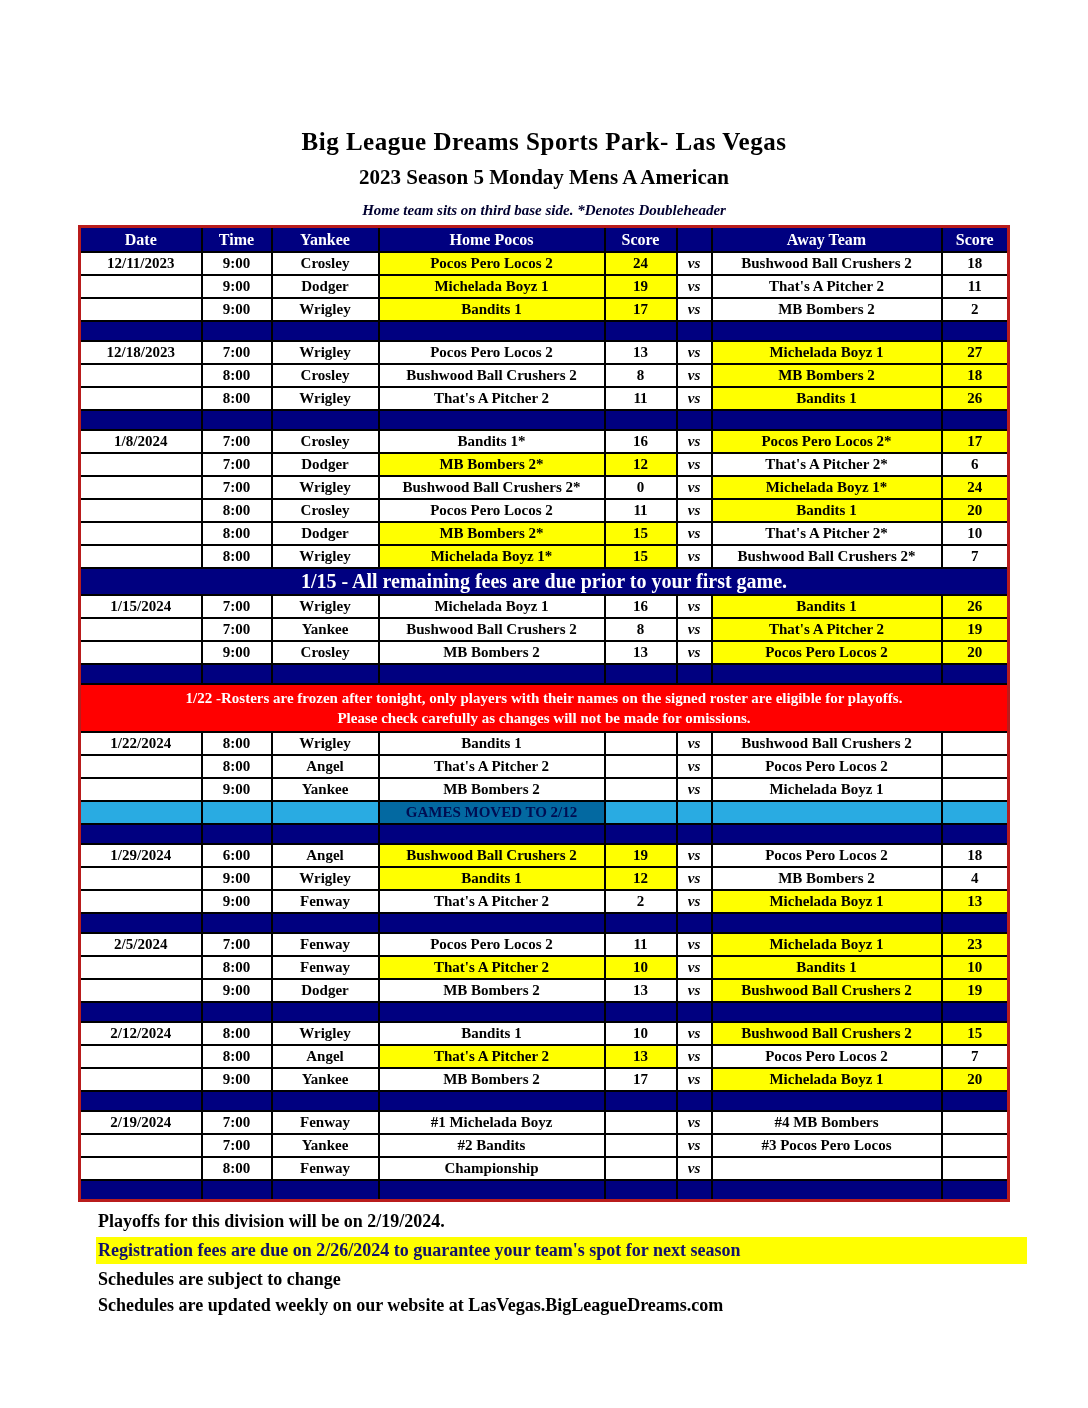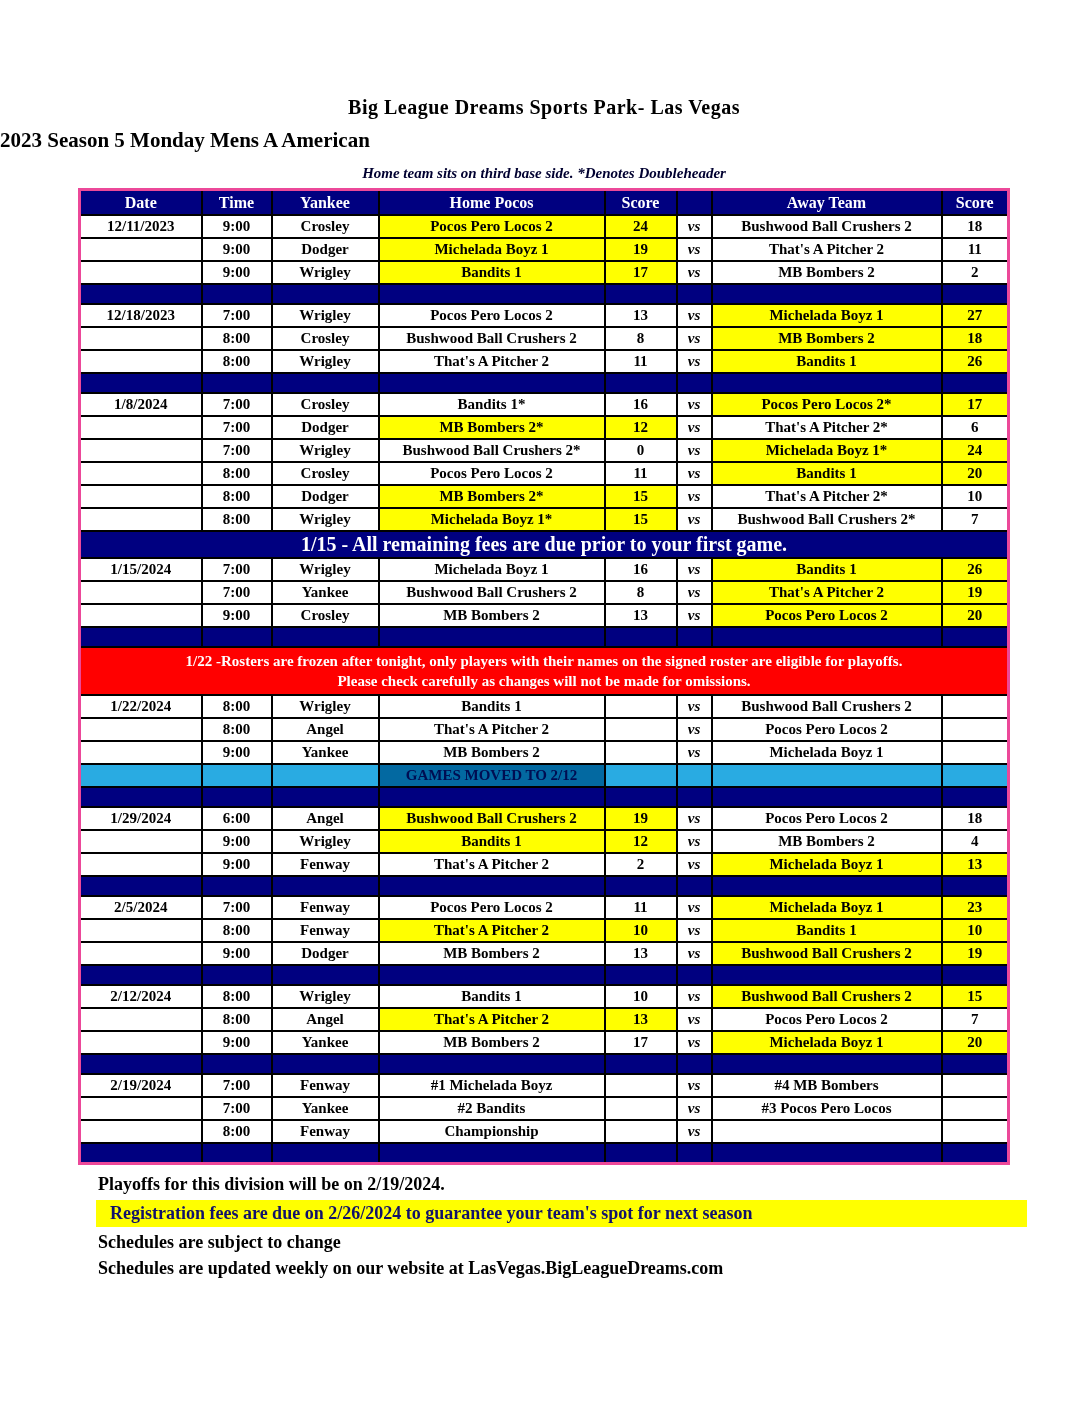--- a/index.html
+++ b/index.html
@@ -5,36 +5,37 @@
   html,body{margin:0;padding:0;}
   body{
     width:1088px;height:1408px;
     background:#ffffff;
     font-family:"Liberation Serif", serif;
     color:#000;
     position:relative;
   }
   .page{padding-top:96px;}
   .title{
-    text-align:center;font-weight:bold;font-size:20px;color:#000;
+    text-align:center;font-weight:bold;font-size:25px;color:#000;
     letter-spacing:0.5px;
+    margin-top:32px;
   }
   .subtitle{
-    font-weight:bold;font-size:21px;color:#000;margin-top:9px;
+    text-align:center;font-weight:bold;font-size:21px;color:#000;margin-top:9px;
   }
   .note{
     text-align:center;font-weight:bold;font-style:italic;font-size:15px;
     color:#000030;margin-top:12px;margin-bottom:6px;
   }
   table.sched{
     border-collapse:collapse;
     margin-left:78px;
     width:929px;
     table-layout:fixed;
-    border:3px solid #ec4899;
+    border:3px solid #b91c1c;
   }
   table.sched th{
     background:#000080;color:#ffffff;font-size:16px;font-weight:bold;
     border:2px solid #000;height:21px;padding:1px 2px;
   }
   table.sched td{
     border:2px solid #000;
     text-align:center;vertical-align:middle;
     font-size:15px;font-weight:bold;
     height:19px;padding:1px 2px;
@@ -42,21 +43,21 @@
   }
   td.win{background:#FFFF00;}
   td.vs-cell{font-style:italic;font-size:13px;padding:1px 0;}
   tr.spacer-row td{background:#000080;height:16px;}
   tr.notice-navy td{background:#000080;color:#ffffff;font-size:20px;}
   tr.notice-red td{background:#FF0000;color:#ffffff;font-size:15px;padding:3px 2px;line-height:20px;}
   td.cyan{background:#29ABE2;}
   td.cyan-text{background:#0369a1;color:#000d52;}
   .footer{margin-left:96px;width:931px;margin-top:8px;}
   .f-line{font-weight:bold;font-size:18px;color:#000;margin:3px 0;padding:1px 2px;}
-  .f-yellow{background:#FFFF00;color:#11116B;margin:4px 0;padding:3px 14px;}
+  .f-yellow{background:#FFFF00;color:#11116B;margin:4px 0;padding:3px 2px;}
 </style>
 </head>
 <body>
 
 <div class="page">
   <div class="title">Big League Dreams Sports Park- Las Vegas</div>
   <div class="subtitle">2023 Season 5 Monday Mens A American</div>
   <div class="note">Home team sits on third base side.  *Denotes Doubleheader</div>
 
   <table class="sched">

